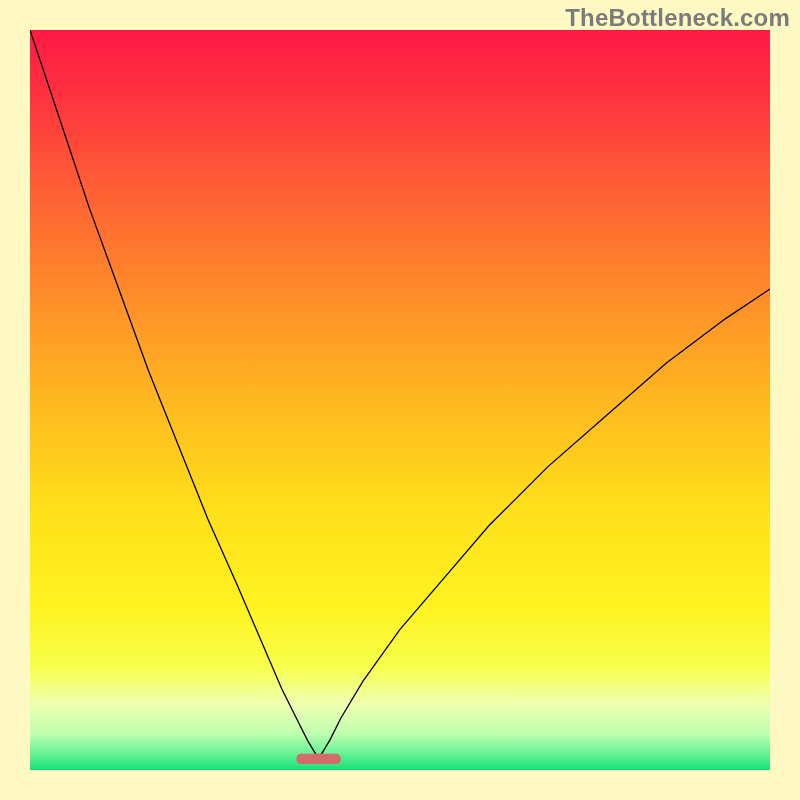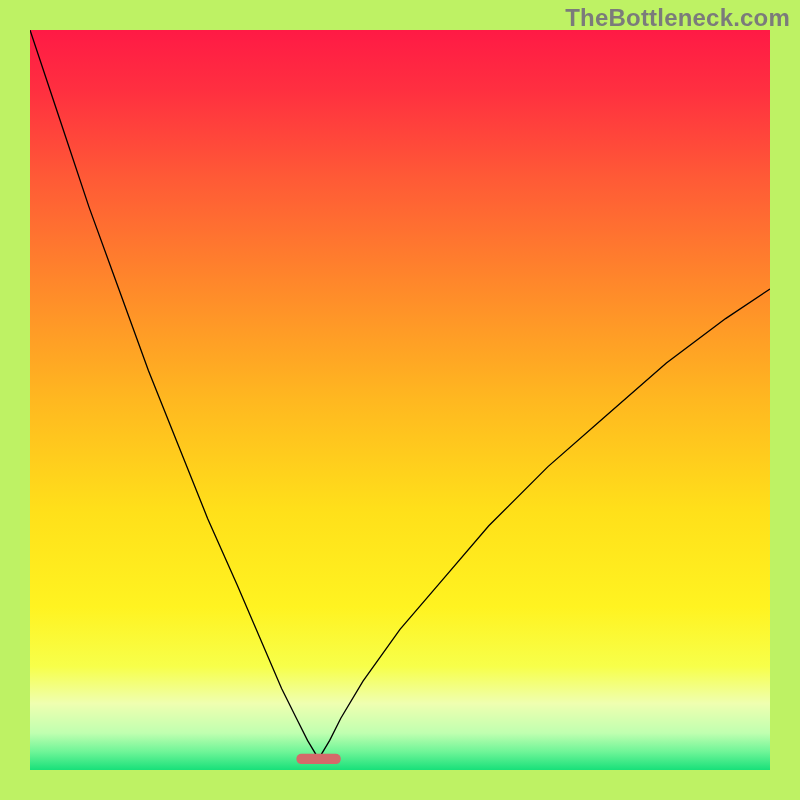--- a/index.html
+++ b/index.html
@@ -9,21 +9,21 @@
     height: 800px;
     overflow: hidden;
     background: #000;
     font-family: Arial, Helvetica, sans-serif;
   }
   .frame {
     position: absolute;
     top: 0; left: 0;
     width: 800px;
     height: 800px;
-    background: #bef264;
+    background: #fef9c3;
   }
   .plot-area {
     position: absolute;
     top: 30px;
     left: 30px;
     width: 740px;
     height: 740px;
     overflow: hidden;
   }
   .watermark {

